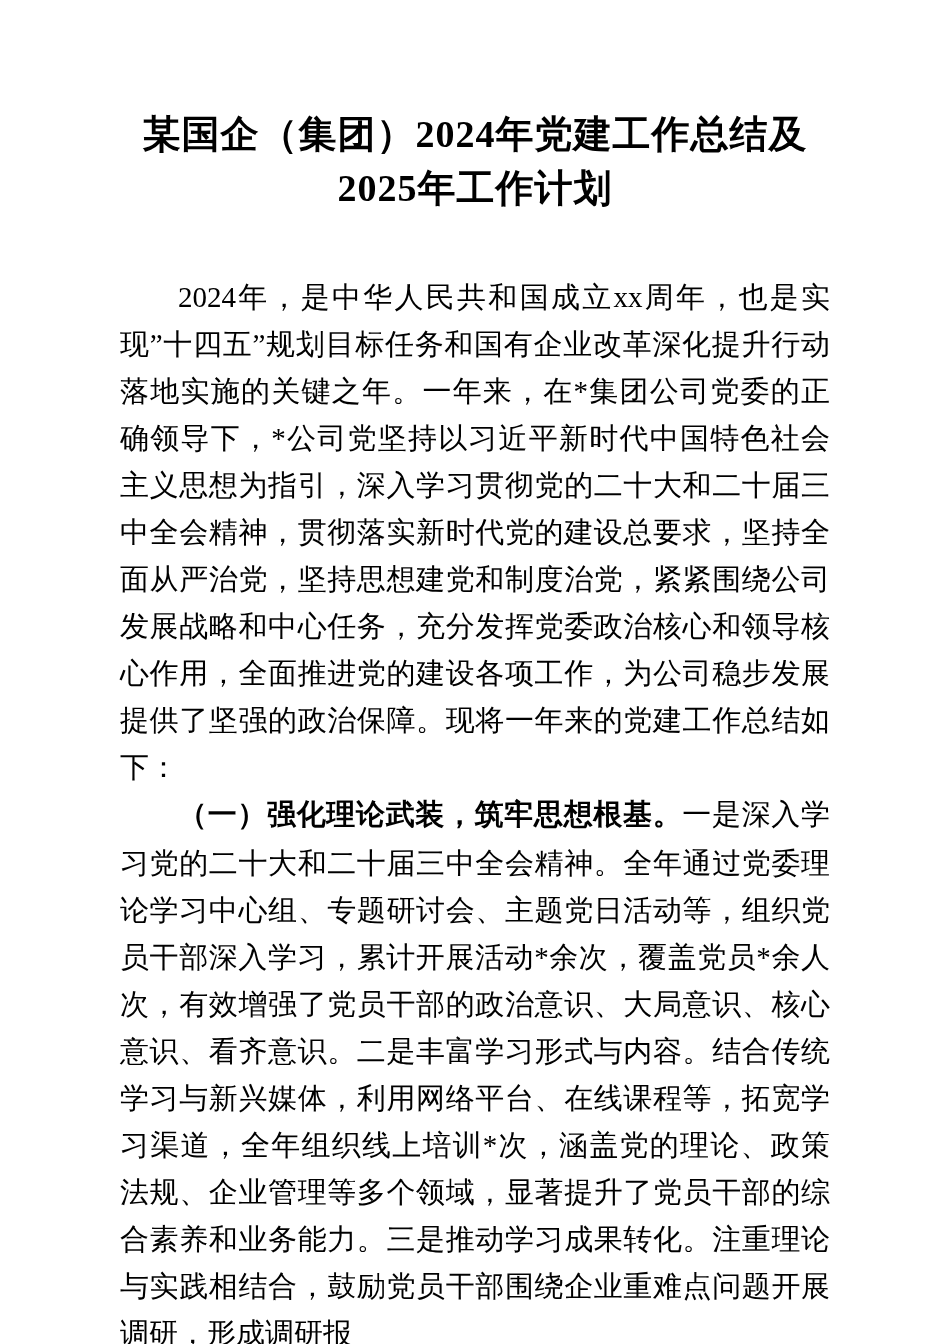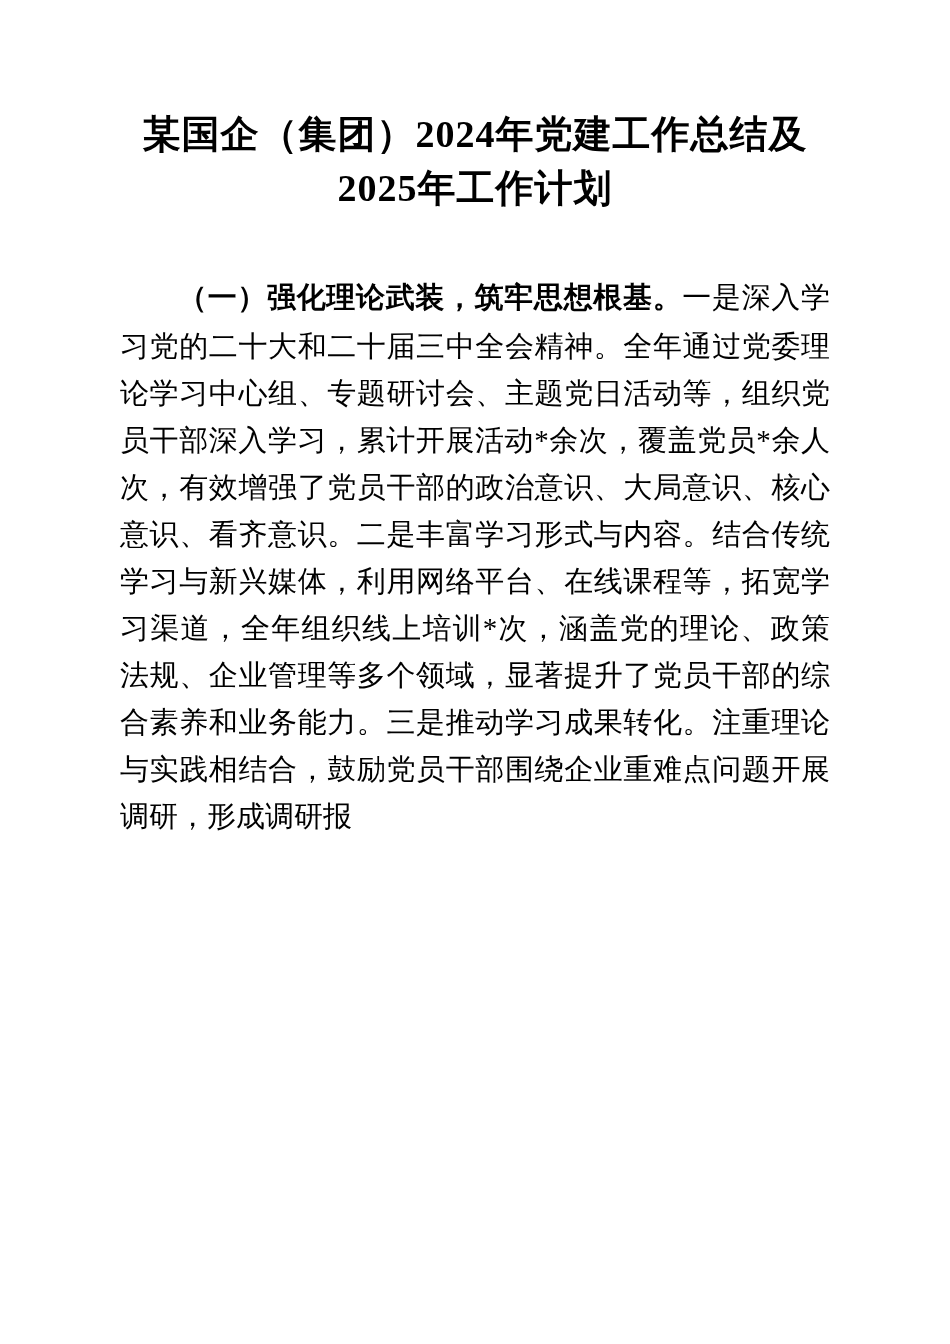--- a/index.html
+++ b/index.html
@@ -43,17 +43,18 @@
     font-family: Liberation Mono, monospace;
   }
 </style>
 </head>
 <body>
 
 <div class="page">
   <h1 class="doc-title">某国企（集团）2024年党建工作总结及2025年工作计划</h1>
 
   <div class="doc-body">
+    <p>2024年，是中华人民共和国成立xx周年，也是实现”十四五”规划目标任务和国有企业改革深化提升行动落地实施的关键之年。一年来，在*集团公司党委的正确领导下，*公司党坚持以习近平新时代中国特色社会主义思想为指引，深入学习贯彻党的二十大和二十届三中全会精神，贯彻落实新时代党的建设总要求，坚持全面从严治党，坚持思想建党和制度治党，紧紧围绕公司发展战略和中心任务，充分发挥党委政治核心和领导核心作用，全面推进党的建设各项工作，为公司稳步发展提供了坚强的政治保障。现将一年来的党建工作总结如下：</p>
 
 
     <p><span class="para-lead">（一）强化理论武装，筑牢思想根基。</span><span>一是深入学习党的二十大和二十届三中全会精神。全年通过党委理论学习中心组、专题研讨会、主题党日活动等，组织党员干部深入学习，累计开展活动*余次，覆盖党员*余人次，有效增强了党员干部的政治意识、大局意识、核心意识、看齐意识。二是丰富学习形式与内容。结合传统学习与新兴媒体，利用网络平台、在线课程等，拓宽学习渠道，全年组织线上培训*次，涵盖党的理论、政策法规、企业管理等多个领域，显著提升了党员干部的综合素养和业务能力。三是推动学习成果转化。注重理论与实践相结合，鼓励党员干部围绕企业重难点问题开展调研，形成调研报</span></p>
   </div>
 </div>
 
 </body></html>

